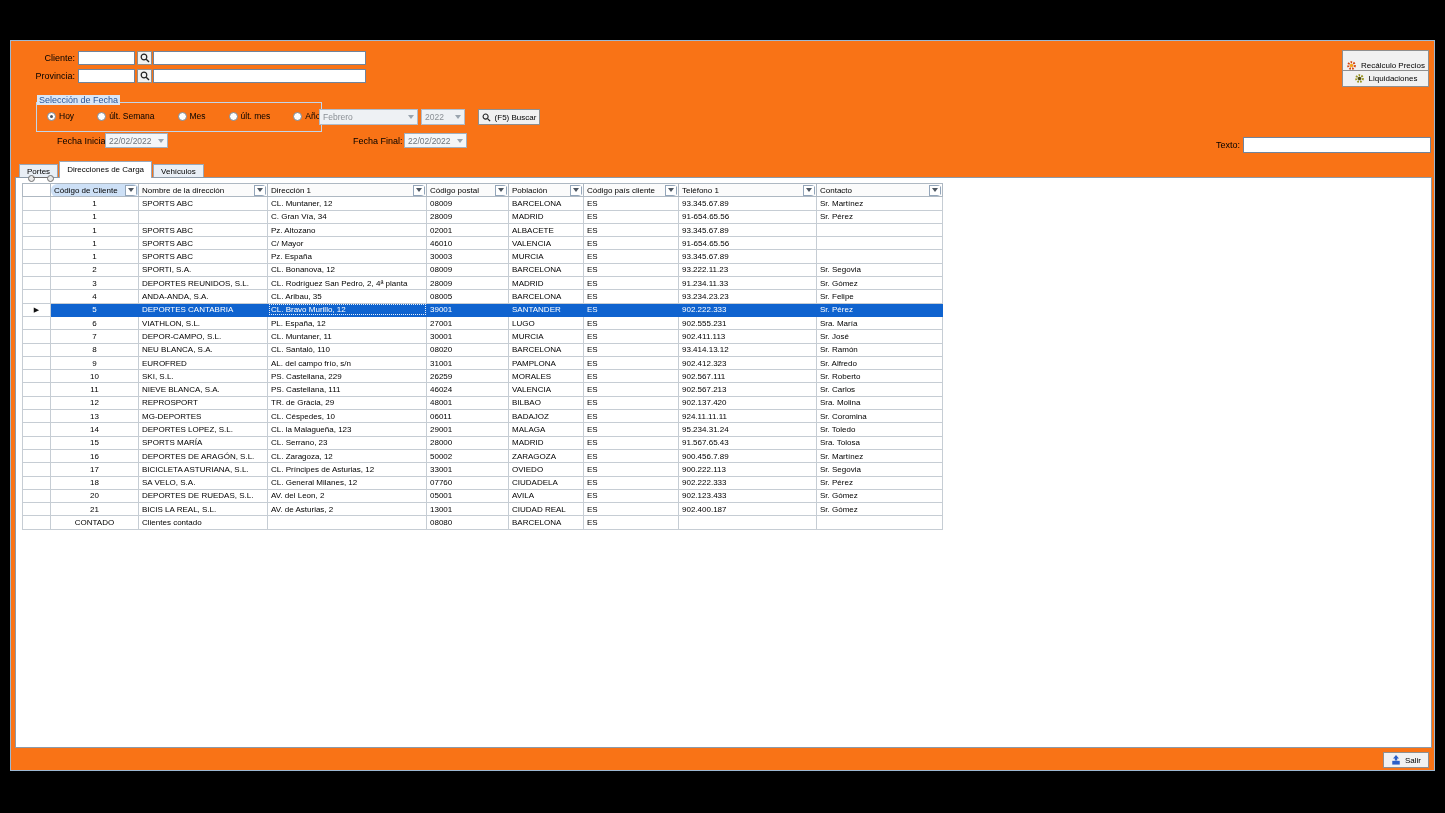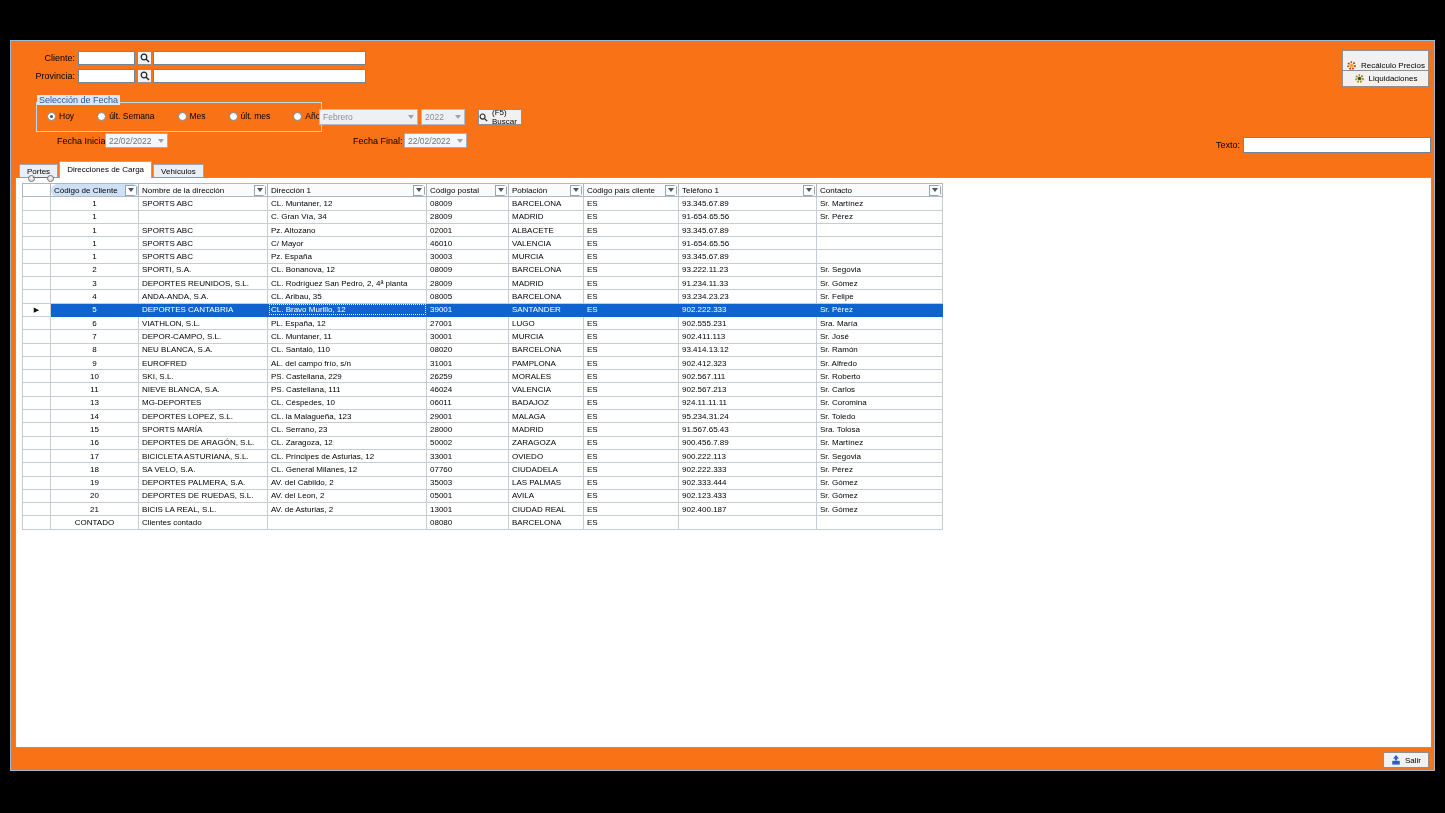--- a/index.html
+++ b/index.html
@@ -152,21 +152,21 @@
     </div>
 
   <div class="abs combo" style="left:308px;top:68px;width:99px;height:16px;">
     <span>Febrero</span>
       <span class="tri"></span>
   </div>
   <div class="abs combo" style="left:410px;top:68px;width:44px;height:16px;">
     <span>2022</span>
       <span class="tri"></span>
   </div>
-  <div class="abs btn" style="left:467px;top:68px;width:44px;height:16px;">
+  <div class="abs btn" style="left:467px;top:68px;width:62px;height:16px;">
     <span>
         <svg width="9" height="9" viewBox="0 0 10 10">
           <circle cx="4" cy="4" r="2.8" fill="none" stroke="#222" stroke-width="1.2"></circle>
           <line x1="6.2" y1="6.2" x2="9" y2="9" stroke="#222" stroke-width="1.4"></line>
         </svg>
       </span>
     <span>(F5) Buscar</span>
   </div>
 
   <div class="abs lbl" style="left:46px;top:94px;">Fecha Inicial:</div>
@@ -395,20 +395,31 @@
             <td>NIEVE BLANCA, S.A.</td>
             <td>PS. Castellana, 111</td>
             <td>46024</td>
             <td>VALENCIA</td>
             <td>ES</td>
             <td>902.567.213</td>
             <td>Sr. Carlos</td>
           </tr>
           <tr>
             <td class="gut"></td>
+            <td class="c">12</td>
+            <td>REPROSPORT</td>
+            <td>TR. de Gràcia, 29</td>
+            <td>48001</td>
+            <td>BILBAO</td>
+            <td>ES</td>
+            <td>902.137.420</td>
+            <td>Sra. Molina</td>
+          </tr>
+          <tr>
+            <td class="gut"></td>
             <td class="c">13</td>
             <td>MG-DEPORTES</td>
             <td>CL. Céspedes, 10</td>
             <td>06011</td>
             <td>BADAJOZ</td>
             <td>ES</td>
             <td>924.11.11.11</td>
             <td>Sr. Coromina</td>
           </tr>
           <tr>
@@ -458,31 +469,20 @@
           <tr>
             <td class="gut"></td>
             <td class="c">18</td>
             <td>SA VELO, S.A.</td>
             <td>CL. General Milanes, 12</td>
             <td>07760</td>
             <td>CIUDADELA</td>
             <td>ES</td>
             <td>902.222.333</td>
             <td>Sr. Pérez</td>
-          </tr>
-          <tr>
-            <td class="gut"></td>
-            <td class="c">19</td>
-            <td>DEPORTES PALMERA, S.A.</td>
-            <td>AV. del Cabildo, 2</td>
-            <td>35003</td>
-            <td>LAS PALMAS</td>
-            <td>ES</td>
-            <td>902.333.444</td>
-            <td>Sr. Gómez</td>
           </tr>
           <tr>
             <td class="gut"></td>
             <td class="c">20</td>
             <td>DEPORTES DE RUEDAS, S.L.</td>
             <td>AV. del Leon, 2</td>
             <td>05001</td>
             <td>AVILA</td>
             <td>ES</td>
             <td>902.123.433</td>

